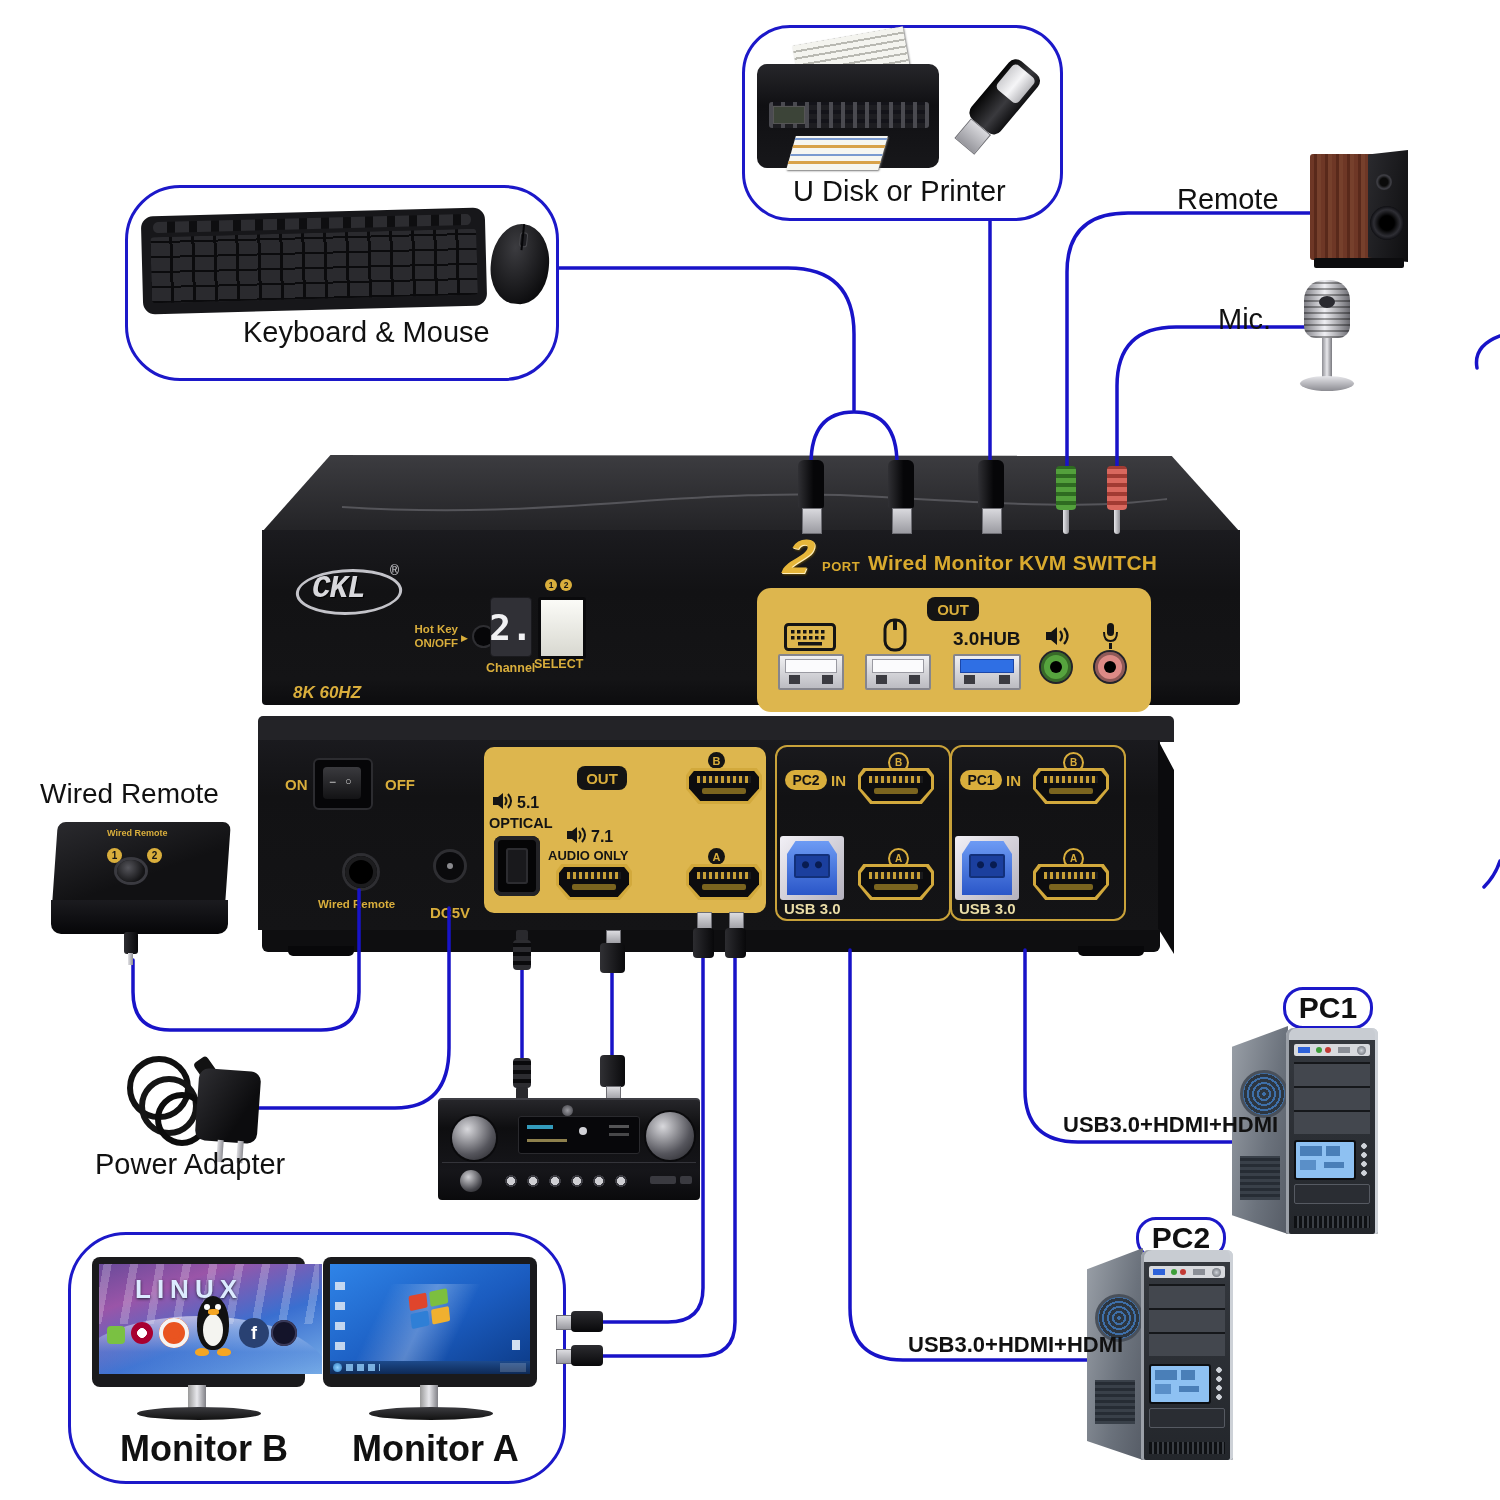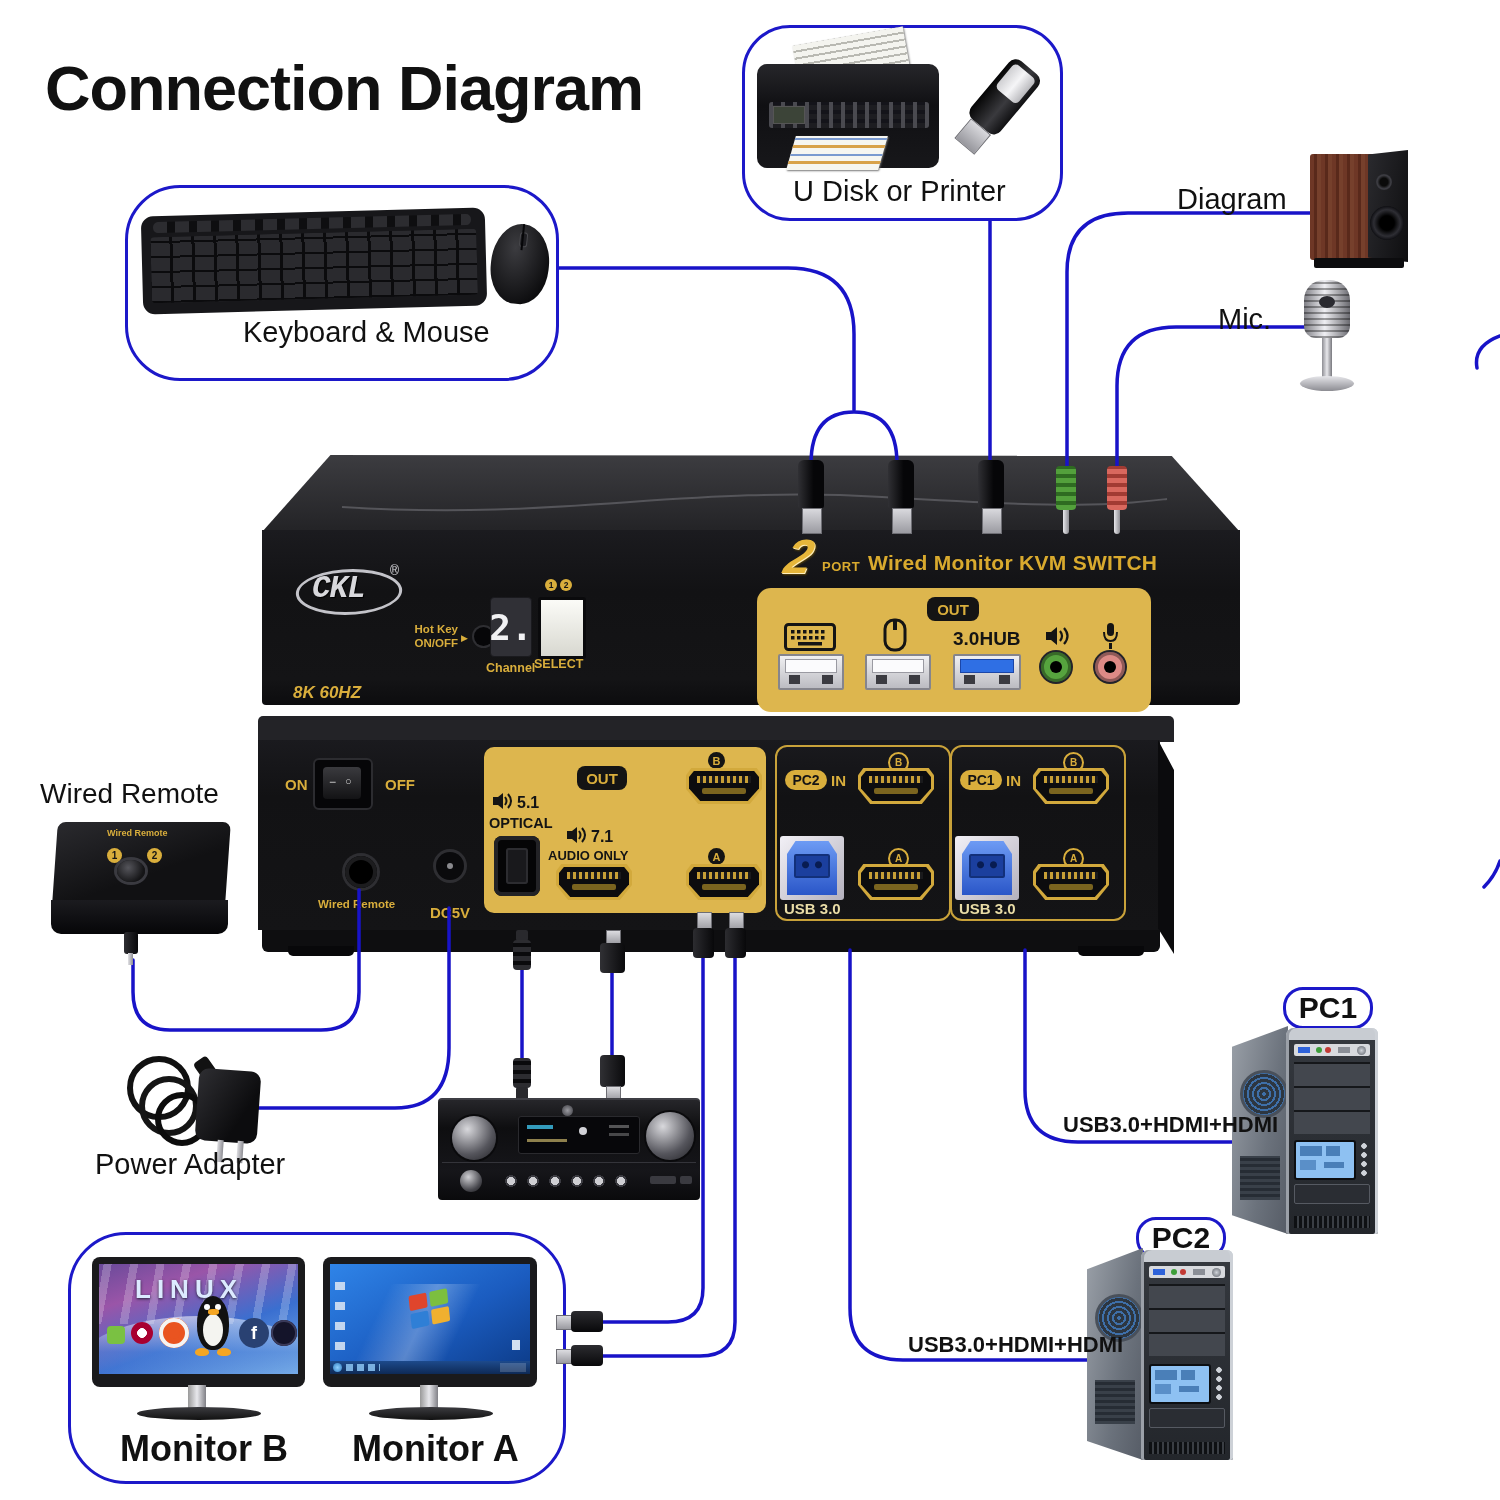--- a/index.html
+++ b/index.html
@@ -301,21 +301,20 @@
       <path d="M 612 968 V 1058"></path>
       <path d="M 703 954 V 1288 Q 703 1322 668 1322 H 598"></path>
       <path d="M 735 954 V 1322 Q 735 1356 700 1356 H 598"></path>
       <path d="M 1025 950 V 1090 Q 1025 1142 1078 1142 H 1234"></path>
       <path d="M 850 950 V 1308 Q 850 1360 903 1360 H 1090"></path>
       <path d="M 1500 336 Q 1473 346 1477 368"></path>
       <path d="M 1484 887 Q 1495 876 1500 861"></path>
     </g>
   </svg>
 
-  <div class="lbl" style="left:45px;top:52px;font-size:63px;font-weight:bold;letter-spacing:-1px;">Connection Diagram</div>
 
   <div class="blue-box" style="left:742px;top:25px;width:315px;height:190px;border-radius:48px;">
     <div class="abs" style="left:10px;top:8px;width:190px;height:140px;">
       <div class="abs" style="left:40px;top:0;width:112px;height:40px;background:#f4f4ef;transform:rotate(-10deg);box-shadow:1px 1px 2px #888;background-image:repeating-linear-gradient(0deg,transparent 0 5px,#b9b9b2 5px 7px);"></div>
       <div class="abs" style="left:2px;top:28px;width:182px;height:104px;background:linear-gradient(180deg,#26262a,#101013 40%,#17171a);border-radius:10px;"></div>
       <div class="abs" style="left:14px;top:66px;width:160px;height:26px;background:#1d1d21;border-radius:3px;background-image:repeating-linear-gradient(90deg,#4a4a50 0 4px,transparent 4px 12px),repeating-linear-gradient(0deg,transparent 0 5px,#14141a 5px 9px);">
         <div class="abs" style="left:4px;top:4px;width:30px;height:16px;background:#3c4438;border:1px solid #555;"></div>
       </div>
       <div class="abs" style="left:36px;top:100px;width:92px;height:34px;background:#f6f6f1;transform:skewX(-16deg);box-shadow:1px 1px 2px #777;background-image:repeating-linear-gradient(0deg,transparent 0 6px,#d8a24a 6px 9px,transparent 9px 14px,#7a9ad0 14px 16px);"></div>
     </div>
@@ -334,21 +333,21 @@
       <div class="abs" style="left:12px;top:6px;width:318px;height:11px;background:repeating-linear-gradient(90deg,#2c2c30 0 14px,#0e0e10 14px 22px);border-radius:5px;"></div>
       <div class="abs" style="left:9px;top:21px;width:326px;height:66px;border-radius:4px;background:repeating-linear-gradient(0deg,#0b0b0d 0 2px,transparent 2px 15px),repeating-linear-gradient(90deg,#2a2a2e 0 19px,#0b0b0d 19px 22px);"></div>
     </div>
     <div class="abs" style="left:363px;top:36px;width:58px;height:80px;transform:rotate(6deg);background:radial-gradient(ellipse at 40% 30%,#3c3c40,#0d0d0f 75%);border-radius:50% 50% 46% 46%;">
       <div class="abs" style="left:26px;top:8px;width:6px;height:13px;background:#1e1e22;border:1px solid #4a4a4e;border-radius:3px;"></div>
       <div class="abs" style="left:28px;top:0;width:2px;height:26px;background:#060608;"></div>
     </div>
     <span class="lbl" style="left:115px;top:128px;font-size:29px;">Keyboard &amp; Mouse</span>
   </div>
 
-  <span class="lbl" style="left:1177px;top:183px;font-size:29px;">Diagram</span>
+  <span class="lbl" style="left:1177px;top:183px;font-size:29px;">Remote</span>
   <div class="abs" style="left:1308px;top:150px;width:100px;height:120px;">
     <div class="abs" style="left:2px;top:4px;width:62px;height:106px;background:repeating-linear-gradient(90deg,#6e3726 0 4px,#59291b 4px 7px,#76402c 7px 11px);border-radius:3px 0 0 3px;"></div>
     <div class="abs" style="left:60px;top:0;width:40px;height:112px;background:linear-gradient(100deg,#2a2a2e,#0e0e10);clip-path:polygon(0 4%,100% 0,100% 100%,0 96%);"></div>
     <div class="abs" style="left:68px;top:24px;width:16px;height:16px;border-radius:50%;background:radial-gradient(circle,#0a0a0a 35%,#3e3e44 60%,#1a1a1e);"></div>
     <div class="abs" style="left:62px;top:56px;width:34px;height:34px;border-radius:50%;background:radial-gradient(circle,#000 30%,#2e2e34 55%,#101014 70%,#3a3a40);"></div>
     <div class="abs" style="left:6px;top:108px;width:90px;height:10px;background:#0c0c0e;border-radius:2px;"></div>
   </div>
 
   <span class="lbl" style="left:1218px;top:303px;font-size:29px;text-align:center;">Mic.</span>
   <div class="abs" style="left:1300px;top:278px;width:58px;height:116px;">
@@ -449,21 +448,21 @@
     </div>
     <div class="abs" style="left:4px;top:64px;width:254px;height:1px;background:#34343a;"></div>
     <div class="abs" style="left:22px;top:72px;width:22px;height:22px;border-radius:50%;background:radial-gradient(circle at 38% 32%,#cfcfd3,#46464c 65%,#18181a);"></div>
     <div class="abs" style="left:66px;top:76px;width:132px;height:14px;background:repeating-radial-gradient(circle at 7px 7px,#cfcfd3 0 4px,#3a3a40 4px 6px,transparent 6px 22px);background-size:22px 14px;background-repeat:repeat-x;"></div>
     <div class="abs" style="left:212px;top:78px;width:26px;height:8px;background:#3a3a40;border-radius:2px;"></div>
     <div class="abs" style="left:242px;top:78px;width:12px;height:8px;background:#3a3a40;border-radius:2px;"></div>
   </div>
 
   <div class="blue-box" style="left:68px;top:1232px;width:492px;height:246px;border-radius:58px;"></div>
   <div class="abs" style="left:92px;top:1257px;width:213px;height:130px;background:#1a1a1c;border-radius:8px;">
-    <div class="abs" style="left:7px;top:7px;width:199px;height:110px;overflow:hidden;background:linear-gradient(160deg,#6a4a9a,#9a55a8 25%,#3a6fd0 60%,#7ab0e8);">
+    <div class="abs" style="left:7px;top:7px;width:199px;height:110px;overflow:hidden;background:linear-gradient(160deg,#6a4a9a,#9a55a8 25%,#3a6fd0 60%,#7ab0e8);padding-left:24px;">
       <div class="abs" style="left:-20px;top:-10px;width:240px;height:70px;background:repeating-linear-gradient(100deg,rgba(255,255,255,.22) 0 8px,transparent 8px 26px);"></div>
       <span class="abs" style="left:36px;top:10px;font-size:26px;font-weight:bold;letter-spacing:6px;color:#dceaff;text-shadow:0 1px 3px #223;">LINUX</span>
       <div class="abs" style="left:-30px;top:52px;width:260px;height:120px;border-radius:50%;background:linear-gradient(180deg,rgba(255,255,255,.55),rgba(90,140,220,.4) 30%,transparent 60%);"></div>
       <div class="abs" style="left:8px;top:62px;width:18px;height:18px;border-radius:4px;background:#7ac142;"></div>
       <div class="abs" style="left:32px;top:58px;width:22px;height:22px;border-radius:50%;background:radial-gradient(circle,#fff 30%,#a80030 32%);"></div>
       <div class="abs" style="left:60px;top:54px;width:30px;height:30px;border-radius:50%;background:#e95420;box-shadow:inset 0 0 0 4px #f4f4f4,inset 0 0 0 9px #e95420;"></div>
       <div class="abs" style="left:92px;top:32px;width:44px;height:62px;">
         <div class="abs" style="left:6px;top:0;width:32px;height:54px;background:#111;border-radius:50% 50% 44% 44%;"></div>
         <div class="abs" style="left:12px;top:18px;width:20px;height:32px;background:#f4f4f0;border-radius:50%;"></div>
         <div class="abs" style="left:13px;top:8px;width:6px;height:6px;border-radius:50%;background:#fff;"></div>

